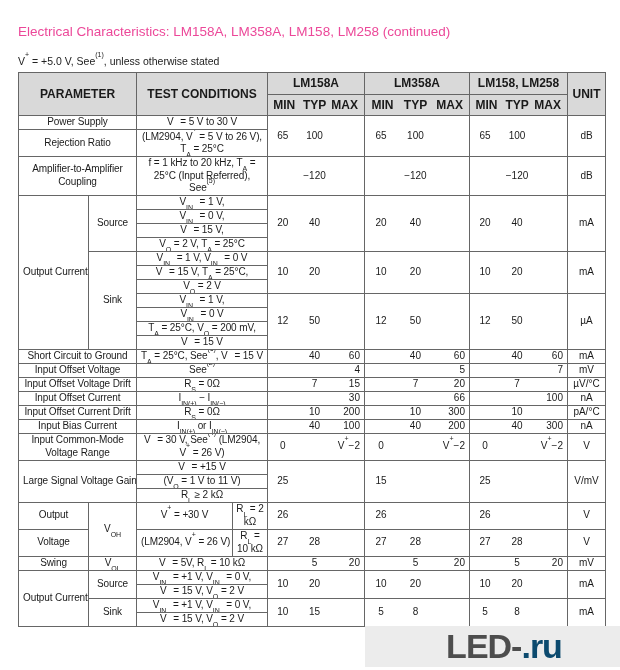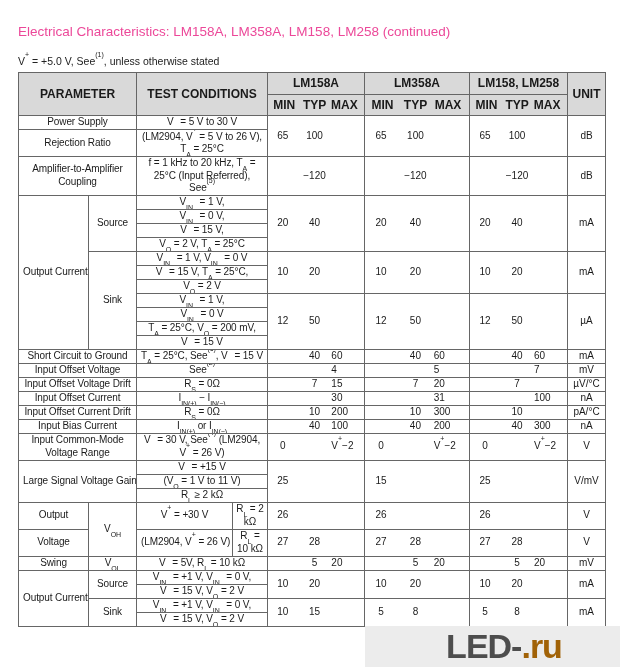--- a/index.html
+++ b/index.html
@@ -24,21 +24,21 @@
   td.pcell, td.ccell { text-align:center; padding:0 4px; letter-spacing:-0.1px; }
   td.vt { vertical-align:top; padding-top:1px; }
   td.unit { text-align:center; padding:0 1px; }
   td.csub { padding:0 2px; }
   .nw { white-space:nowrap; }
 
   .trio { display:grid; grid-template-columns:31% 35% 34%; width:100%; align-items:center; }
   .trio span { display:block; }
   .trio .mn { text-align:center; }
   .trio .tp { text-align:center; }
-  .trio .mx { padding-right:4px; }
+  .trio .mx { text-align:right; padding-right:4px; }
 
   #watermark { position:absolute; left:365px; top:626px; width:278px; height:41px;
     background:#ececec; display:flex; align-items:center; justify-content:center;
     font-weight:bold; font-size:34px; letter-spacing:-1px; white-space:nowrap; z-index:5; }
 </style>
 </head>
 <body>
 
 <div id="stage">
 
@@ -341,21 +341,21 @@
             <div class="trio">
               <span class="mn"></span>
               <span class="tp"></span>
               <span class="mx">30</span>
             </div>
           </td>
       <td>
             <div class="trio">
               <span class="mn"></span>
               <span class="tp"></span>
-              <span class="mx">31</span>
+              <span class="mx">66</span>
             </div>
           </td>
       <td>
             <div class="trio">
               <span class="mn"></span>
               <span class="tp"></span>
               <span class="mx">100</span>
             </div>
           </td>
       <td class="unit">nA</td>
@@ -617,16 +617,16 @@
       <td rowspan="2" class="unit">mA</td>
     </tr>
     <tr class="s">
       <td colspan="2" class="ccell nw">V<sup>+</sup> = 15 V, V<sub>O</sub> = 2 V</td>
     </tr>
   </tbody>
     </table>
 
   <div id="watermark" style="background: rgb(236, 236, 236);">
     <span style="color: rgb(77, 77, 77);">LED-</span>
-      <span style="color: #a16207;">.ru</span>
+      <span style="color: #0c4a6e;">.ru</span>
   </div>
 
 </div>
 
 </body></html>

